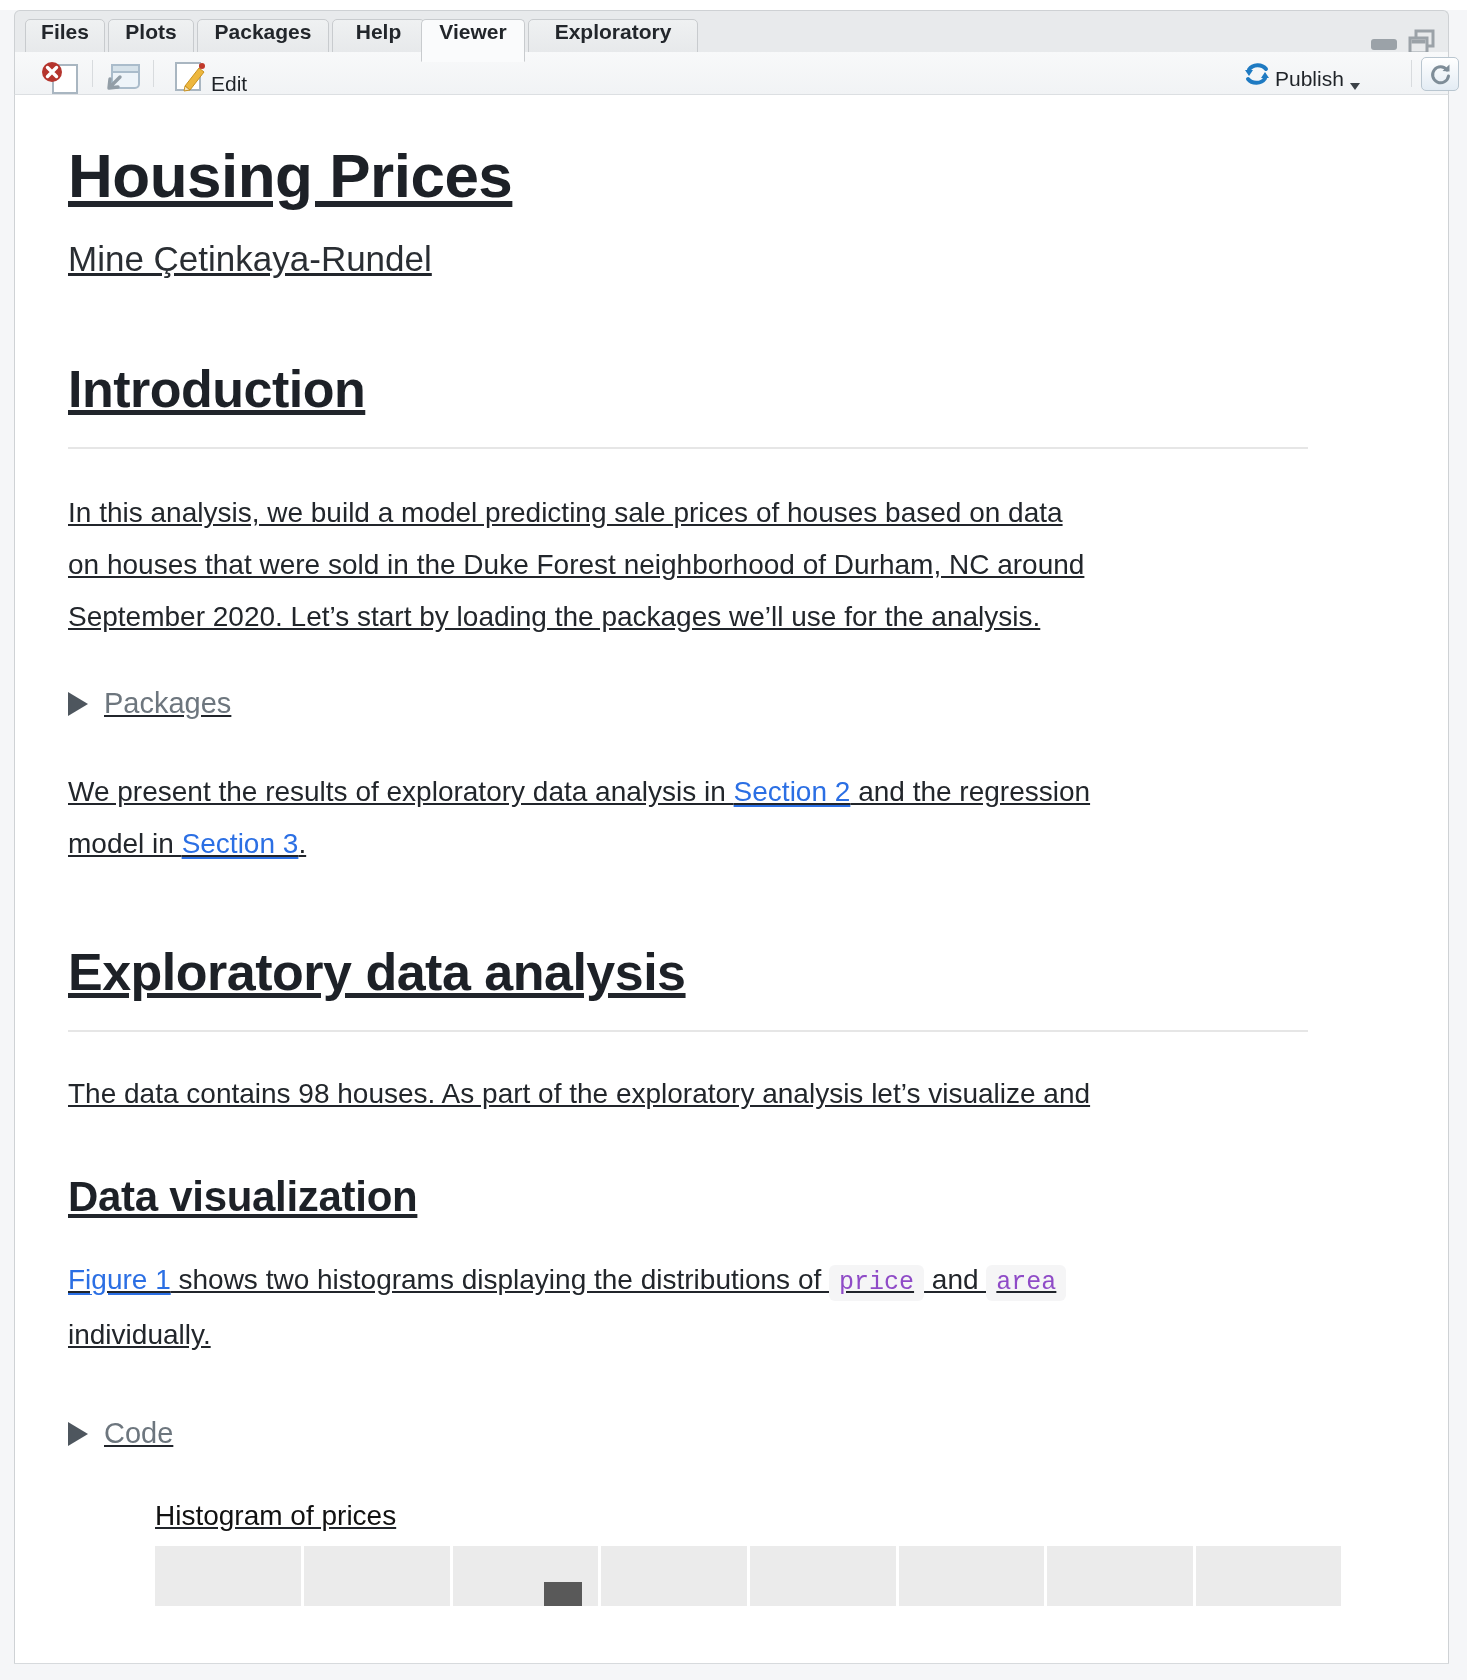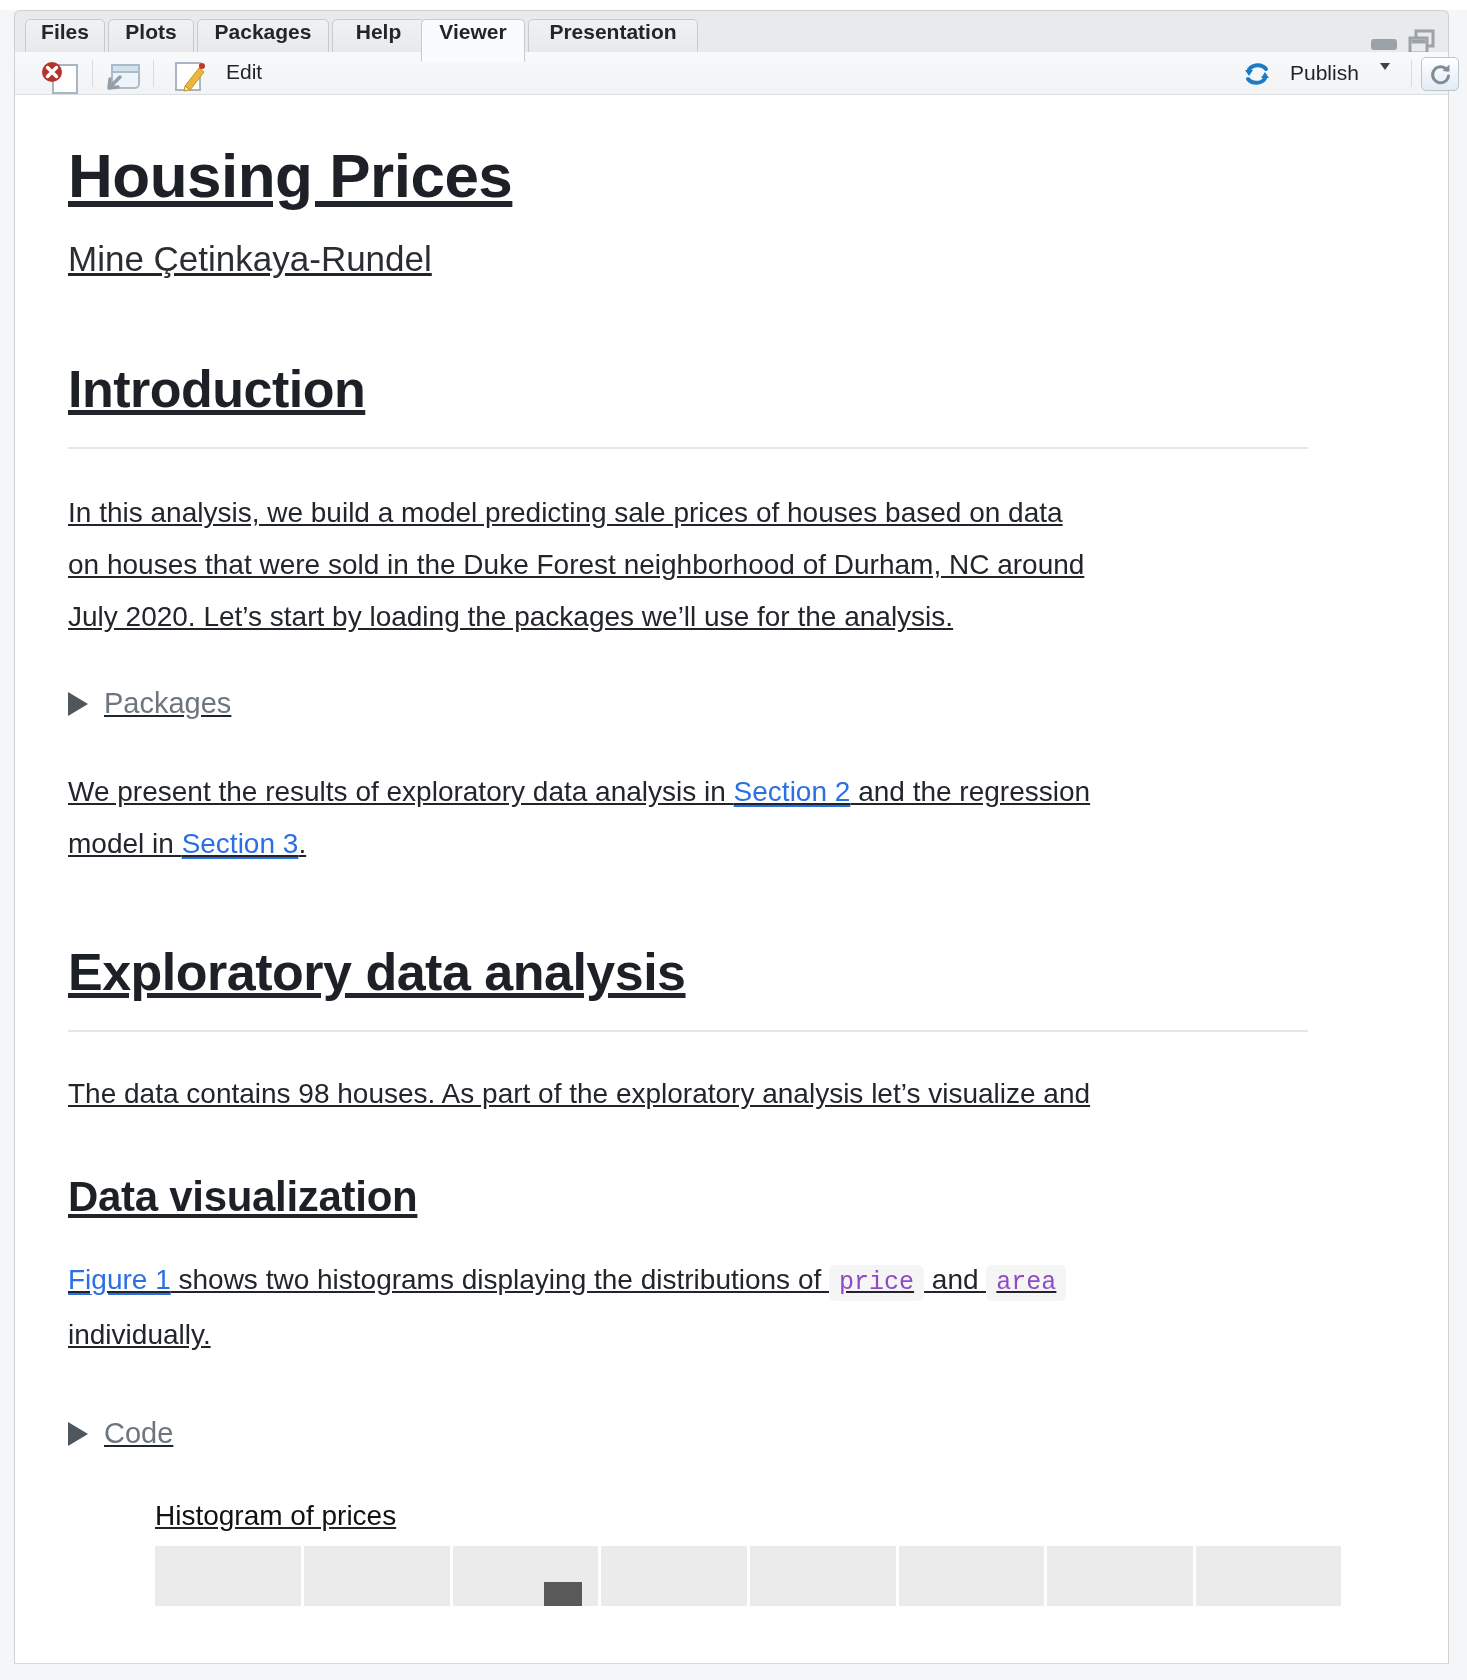--- a/index.html
+++ b/index.html
@@ -31,21 +31,21 @@
   .win-ctl { position:absolute; top:28px; }
 
   
   .toolbar {
     position:absolute; left:14px; top:52px; width:1435px; height:43px;
     background:linear-gradient(#f8f9fa,#f1f3f5);
     border-left:1px solid #ced1d4; border-right:1px solid #ced1d4;
     border-bottom:1px solid #dcdfe2;
   }
   .tb-sep { position:absolute; top:8px; width:1px; height:27px; background:#d8dbde; }
-  .tb-btn { position:absolute; display:flex; align-items:flex-start; gap:19px; cursor:default; }
+  .tb-btn { position:absolute; display:flex; align-items:flex-end; gap:4px; cursor:default; }
   .tb-label { font-size:21px; color:#1f2328; }
 
   
   .viewer {
     position:absolute; left:14px; top:95px; width:1435px; height:1568px;
     background:#ffffff; overflow:hidden;
     border-left:1px solid #cfd2d5; border-right:1px solid #cfd2d5;
   }
   .pane-bottom-border { position:absolute; left:14px; top:1663px; width:1435px; height:1px; background:#d7dadd; }
 
@@ -101,21 +101,21 @@
   <div class="tab" style="left:182px; width:132px;">
       <span>Packages</span>
     </div>
   <div class="tab" style="left:317px; width:93px;">
       <span>Help</span>
     </div>
   <div class="tab active" style="left:406px; width:104px;">
       <span>Viewer</span>
     </div>
   <div class="tab" style="left:513px; width:170px;">
-      <span>Presentation</span>
+      <span>Exploratory</span>
     </div>
 
   <div class="win-ctl" style="left:1356px;">
     <div style="width:26px; height:11px; background:#9ba2a8; border-radius:3px;"></div>
   </div>
   <div class="win-ctl" style="left:1392px; top:17px;">
     <svg width="30" height="28" viewBox="0 0 30 28">
       <rect x="9" y="3" width="17" height="15" fill="none" stroke="#9ba2a8" stroke-width="3"></rect>
       <rect x="3" y="10" width="17" height="15" fill="#e8eaec" stroke="#9ba2a8" stroke-width="3"></rect>
       <rect x="4.5" y="11.5" width="14" height="4" fill="#9ba2a8"></rect>
@@ -187,21 +187,21 @@
 <div class="viewer">
   <div class="doc">
     <h1>Housing Prices</h1>
     <div class="author">Mine Çetinkaya-Rundel</div>
 
     <h2>Introduction</h2>
 
     <div class="para p1">
       <div>In this analysis, we build a model predicting sale prices of houses based on data</div>
       <div>on houses that were sold in the Duke Forest neighborhood of Durham, NC around</div>
-      <div>July 2020. Let’s start by loading the packages we’ll use for the analysis.</div>
+      <div>September 2020. Let’s start by loading the packages we’ll use for the analysis.</div>
     </div>
 
     <div class="disclosure disc-packages">
       <div class="tri"></div>
       <div class="dlabel">Packages</div>
     </div>
 
     <div class="para p2">
       <div>
         <span>We present the results of exploratory data analysis in </span><a>Section 2</a><span> and the regression</span>

